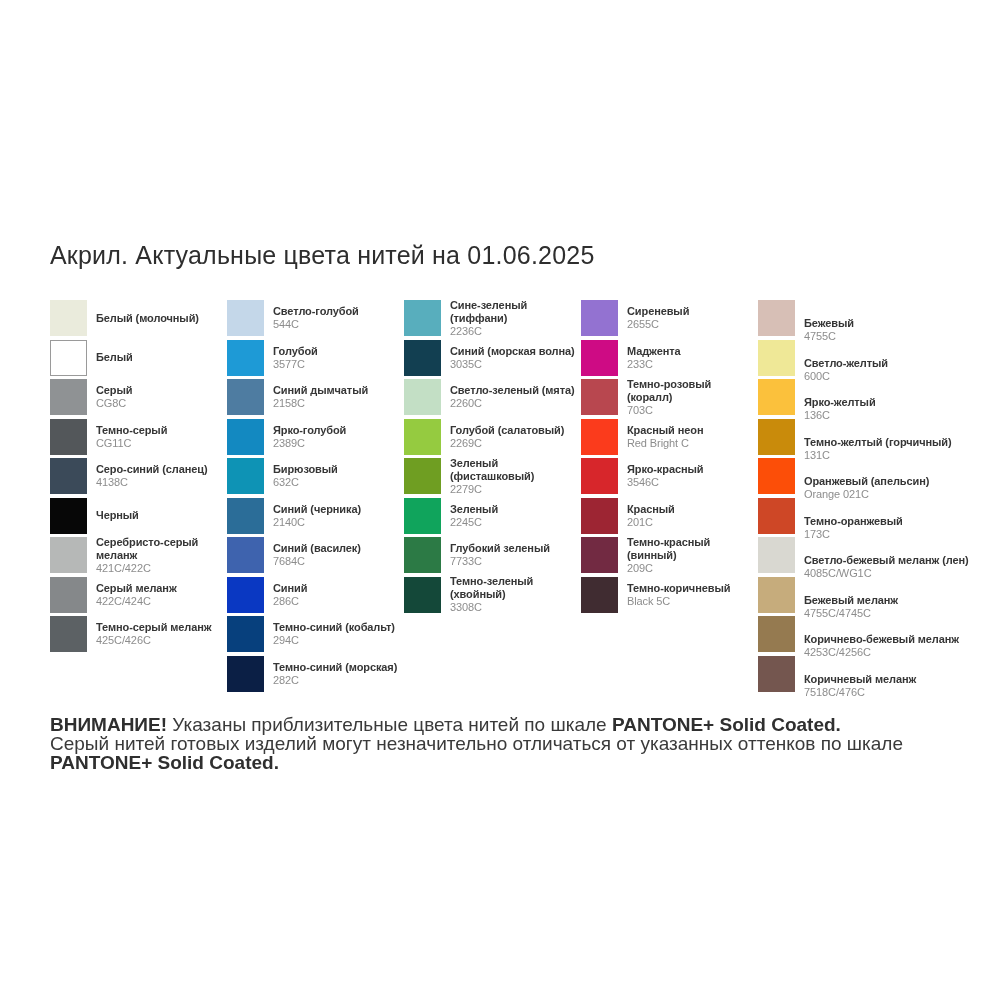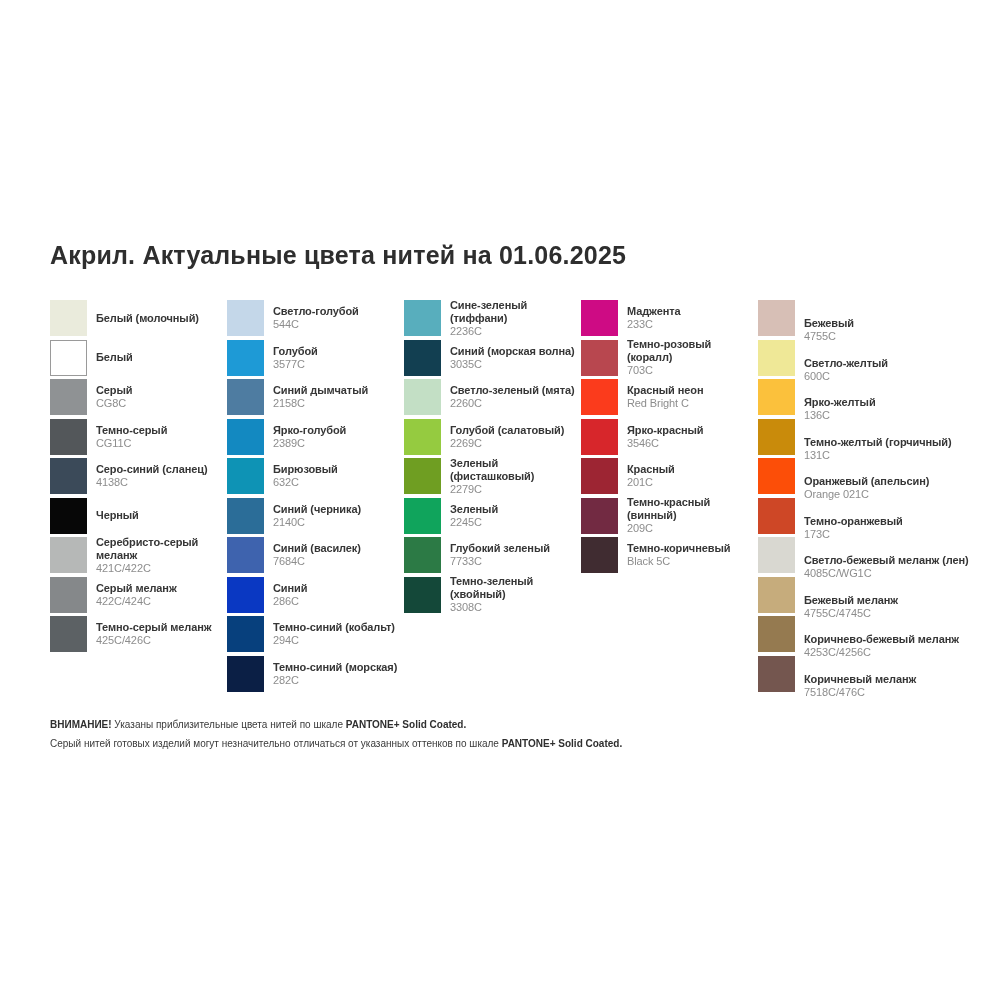--- a/index.html
+++ b/index.html
@@ -2,21 +2,21 @@
 <html><head>
 <meta charset="utf-8">
 <style>
   html,body{margin:0;padding:0;background:#ffffff;}
   .page{
     position:relative;width:1000px;height:1000px;background:#ffffff;overflow:hidden;
     font-family:"Liberation Sans", sans-serif;
   }
   .title{
     position:absolute;left:50px;top:241px;margin:0;
-    font-size:25px;font-weight:700;color:#2e2e2e;letter-spacing:0.2px;
+    font-size:25px;font-weight:400;color:#2e2e2e;letter-spacing:0.2px;
   }
   .grid{
     position:absolute;left:50px;top:300px;display:flex;
   }
   .column{width:177px;flex:none;}
   .column:last-child{width:230px;}
   .row{
     display:flex;align-items:center;height:36px;margin-bottom:3.5px;
   }
   .swatch{
@@ -28,21 +28,21 @@
   }
   .column:last-child .labels{width:178px;margin-top:24px;}
   .cname{
     font-size:11px;font-weight:700;color:#363636;line-height:13px;letter-spacing:-0.1px;
   }
   .ccode{
     font-size:11px;font-weight:400;color:#8d8d8d;line-height:13px;letter-spacing:-0.1px;
   }
   .footer{
     position:absolute;left:50px;top:715px;width:900px;
-    font-size:10px;color:#3a3a3a;line-height:19px;
+    font-size:19px;color:#3a3a3a;line-height:19px;
   }
   .footer .b{font-weight:700;color:#2f2f2f;}
 </style>
 </head>
 <body>
 
 <div class="page">
   <h1 class="title">Акрил. Актуальные цвета нитей на 01.06.2025</h1>
   <div class="grid">
       <div class="column">
@@ -232,20 +232,27 @@
         <div class="row">
           <div class="swatch" style="background: rgb(20, 72, 57);"></div>
           <div class="labels">
             <div class="cname">Темно-зеленый (хвойный)</div>
             <div class="ccode">3308C</div>
           </div>
         </div>
       </div>
       <div class="column">
         <div class="row">
+          <div class="swatch" style="background: rgb(147, 114, 209);"></div>
+          <div class="labels">
+            <div class="cname">Сиреневый</div>
+            <div class="ccode">2655C</div>
+          </div>
+        </div>
+        <div class="row">
           <div class="swatch" style="background: rgb(206, 11, 132);"></div>
           <div class="labels">
             <div class="cname">Маджента</div>
             <div class="ccode">233C</div>
           </div>
         </div>
         <div class="row">
           <div class="swatch" style="background: rgb(184, 71, 79);"></div>
           <div class="labels">
             <div class="cname">Темно-розовый (коралл)</div>

